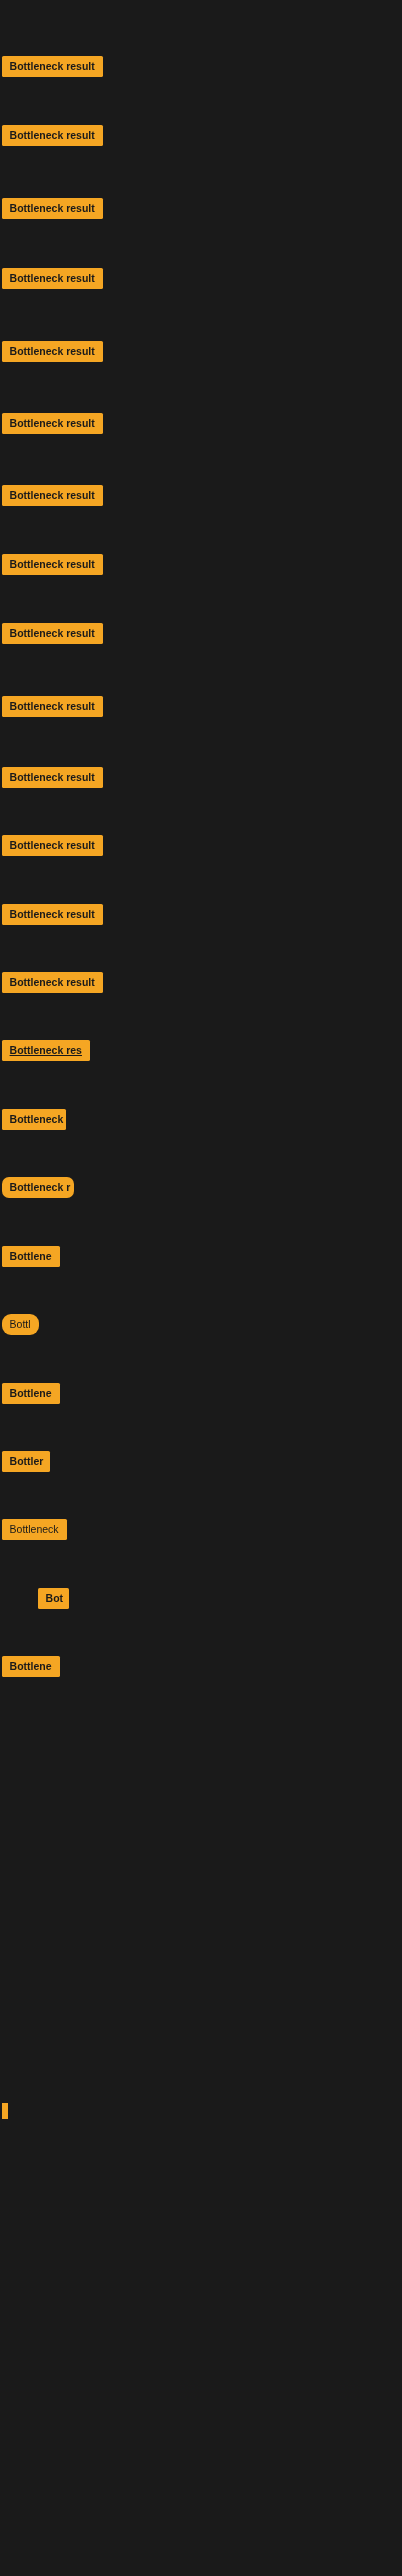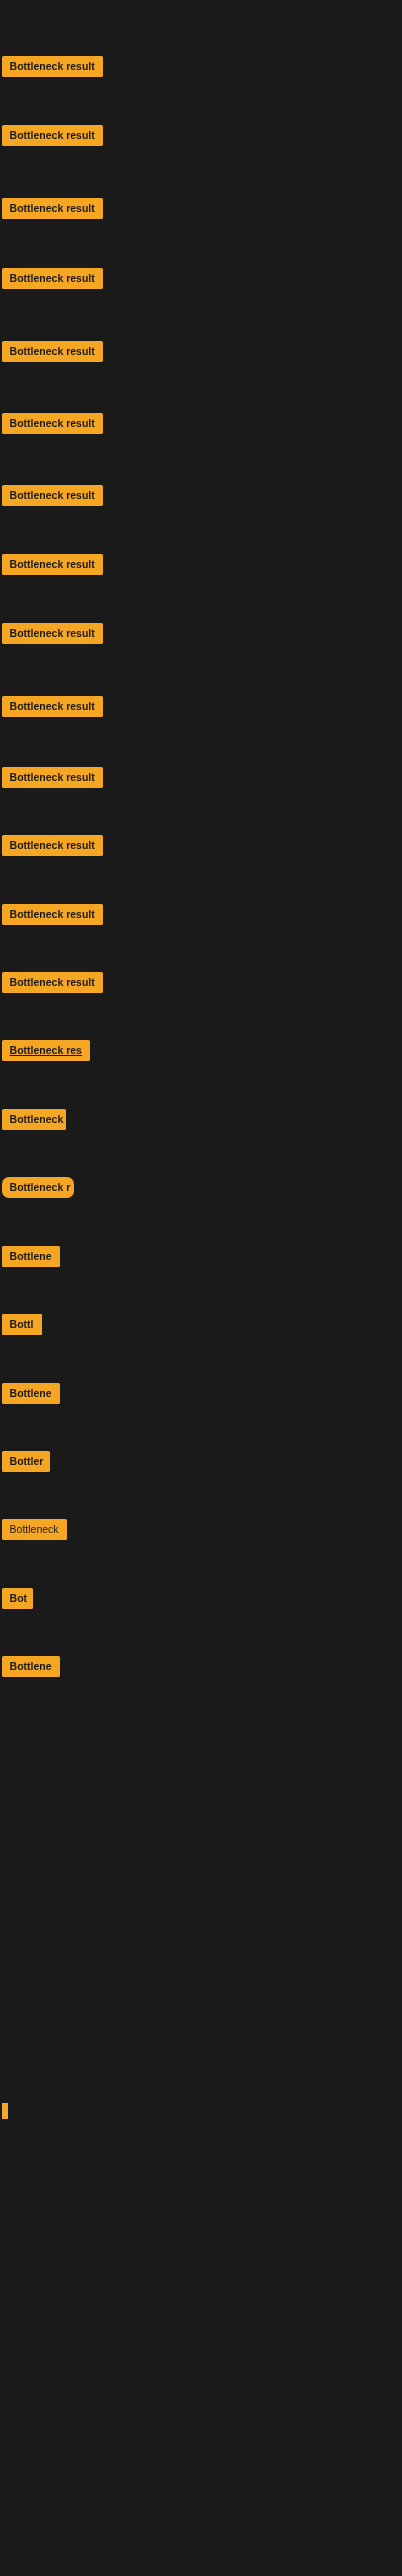--- a/index.html
+++ b/index.html
@@ -40,22 +40,22 @@
       <div style="position: absolute; top: 613px; left: 1.6px;"><span style="display: inline-block; background-color: rgb(245, 166, 35); color: rgb(26, 26, 26); font-size: 10.5px; font-weight: bold; padding: 4.8px 8px; border-radius: 1.6px; white-space: nowrap; overflow: hidden; max-width: 105px;">Bottleneck result</span></div>
       <div style="position: absolute; top: 686px; left: 1.6px;"><span style="display: inline-block; background-color: rgb(245, 166, 35); color: rgb(26, 26, 26); font-size: 10.5px; font-weight: bold; padding: 4.8px 8px; border-radius: 1.6px; white-space: nowrap; overflow: hidden; max-width: 105px;">Bottleneck result</span></div>
       <div style="position: absolute; top: 757px; left: 1.6px;"><span style="display: inline-block; background-color: rgb(245, 166, 35); color: rgb(26, 26, 26); font-size: 10.5px; font-weight: bold; padding: 4.8px 8px; border-radius: 1.6px; white-space: nowrap; overflow: hidden; max-width: 105px;">Bottleneck result</span></div>
       <div style="position: absolute; top: 825px; left: 1.6px;"><span style="display: inline-block; background-color: rgb(245, 166, 35); color: rgb(26, 26, 26); font-size: 10.5px; font-weight: bold; padding: 4.8px 8px; border-radius: 1.6px; white-space: nowrap; overflow: hidden; max-width: 105px;">Bottleneck result</span></div>
       <div style="position: absolute; top: 894px; left: 1.6px;"><span style="display: inline-block; background-color: rgb(245, 166, 35); color: rgb(26, 26, 26); font-size: 10.5px; font-weight: bold; padding: 4.8px 8px; border-radius: 1.6px; white-space: nowrap; overflow: hidden; max-width: 105px;">Bottleneck result</span></div>
       <div style="position: absolute; top: 962px; left: 1.6px;"><span style="display: inline-block; background-color: rgb(245, 166, 35); color: rgb(26, 26, 26); font-size: 10.5px; font-weight: bold; padding: 4.8px 8px; border-radius: 1.6px; white-space: nowrap; overflow: hidden; max-width: 105px;">Bottleneck result</span></div>
       <div style="position: absolute; top: 1030px; left: 1.6px;"><span style="display: inline-block; background-color: rgb(245, 166, 35); color: rgb(26, 26, 26); font-size: 10.5px; font-weight: bold; padding: 4.8px 8px; border-radius: 1.6px; white-space: nowrap; overflow: hidden; max-width: 89px; text-decoration: underline;">Bottleneck res</span></div>
       <div style="position: absolute; top: 1099px; left: 1.6px;"><span style="display: inline-block; background-color: rgb(245, 166, 35); color: rgb(26, 26, 26); font-size: 10.5px; font-weight: bold; padding: 4.8px 8px; border-radius: 1.6px; white-space: nowrap; overflow: hidden; max-width: 64px;">Bottleneck</span></div>
       <div style="position: absolute; top: 1167px; left: 1.6px;"><span style="display: inline-block; background-color: rgb(245, 166, 35); color: rgb(26, 26, 26); font-size: 10.5px; font-weight: bold; padding: 4.8px 8px; border-radius: 7px; white-space: nowrap; overflow: hidden; max-width: 72px;">Bottleneck r</span></div>
       <div style="position: absolute; top: 1236px; left: 1.6px;"><span style="display: inline-block; background-color: rgb(245, 166, 35); color: rgb(26, 26, 26); font-size: 10.5px; font-weight: bold; padding: 4.8px 8px; border-radius: 1.6px; white-space: nowrap; overflow: hidden; max-width: 58px;">Bottlene</span></div>
-      <div style="position: absolute; top: 1304px; left: 1.6px;"><span style="display: inline-block; background-color: rgb(245, 166, 35); color: rgb(26, 26, 26); font-size: 10.5px; font-weight: bold; padding: 4.8px 8px; border-radius: 1px; white-space: nowrap; overflow: hidden; max-width: 42px;">Bottl</span></div>
+      <div style="position: absolute; top: 1304px; left: 1.6px;"><span style="display: inline-block; background-color: rgb(245, 166, 35); color: rgb(26, 26, 26); font-size: 10.5px; font-weight: normal; padding: 4.8px 8px; border-radius: 9px; white-space: nowrap; overflow: hidden; max-width: 42px;">Bottl</span></div>
       <div style="position: absolute; top: 1373px; left: 1.6px;"><span style="display: inline-block; background-color: rgb(245, 166, 35); color: rgb(26, 26, 26); font-size: 10.5px; font-weight: bold; padding: 4.8px 8px; border-radius: 1.6px; white-space: nowrap; overflow: hidden; max-width: 58px;">Bottlene</span></div>
       <div style="position: absolute; top: 1441px; left: 1.6px; text-align: center;"><span style="display: inline-block; background-color: rgb(245, 166, 35); color: rgb(26, 26, 26); font-size: 10.5px; font-weight: bold; padding: 4.8px 8px; border-radius: 1.6px; white-space: nowrap; overflow: hidden; max-width: 48px;">Bottler</span></div>
       <div style="position: absolute; top: 1509px; left: 1.6px;"><span style="display: inline-block; background-color: rgb(245, 166, 35); color: rgb(26, 26, 26); font-size: 10.5px; font-weight: normal; padding: 4.8px 8px; border-radius: 1.6px; white-space: nowrap; overflow: hidden; max-width: 66px;">Bottleneck</span></div>
-      <div style="position: absolute; top: 1578px; left: 1.6px;"><span style="display: inline-block; background-color: rgb(245, 166, 35); color: rgb(26, 26, 26); font-size: 10.5px; font-weight: bold; padding: 4.8px 8px; border-radius: 1.6px; white-space: nowrap; overflow: hidden; max-width: 31px;">Bot</span></div>
+      <div style="position: absolute; top: 1578px; left: 1.6px;"><span style="display: inline-block; background-color: rgb(245, 166, 35); color: rgb(26, 26, 26); font-size: 10.5px; font-weight: bold; padding: 4.8px 8px; border-radius: 1.6px; white-space: nowrap; overflow: hidden; max-width: 31px; margin-left: 36px;">Bot</span></div>
       <div style="position: absolute; top: 1646px; left: 1.6px;"><span style="display: inline-block; background-color: rgb(245, 166, 35); color: rgb(26, 26, 26); font-size: 10.5px; font-weight: bold; padding: 4.8px 8px; border-radius: 1.6px; white-space: nowrap; overflow: hidden; max-width: 58px;">Bottlene</span></div>
       <div style="position: absolute; top: 2093px; left: 1.6px; width: 6.4px; height: 16px; background-color: rgb(245, 166, 35);"></div>
     </div>
 </div>
 
 
 </body></html>

